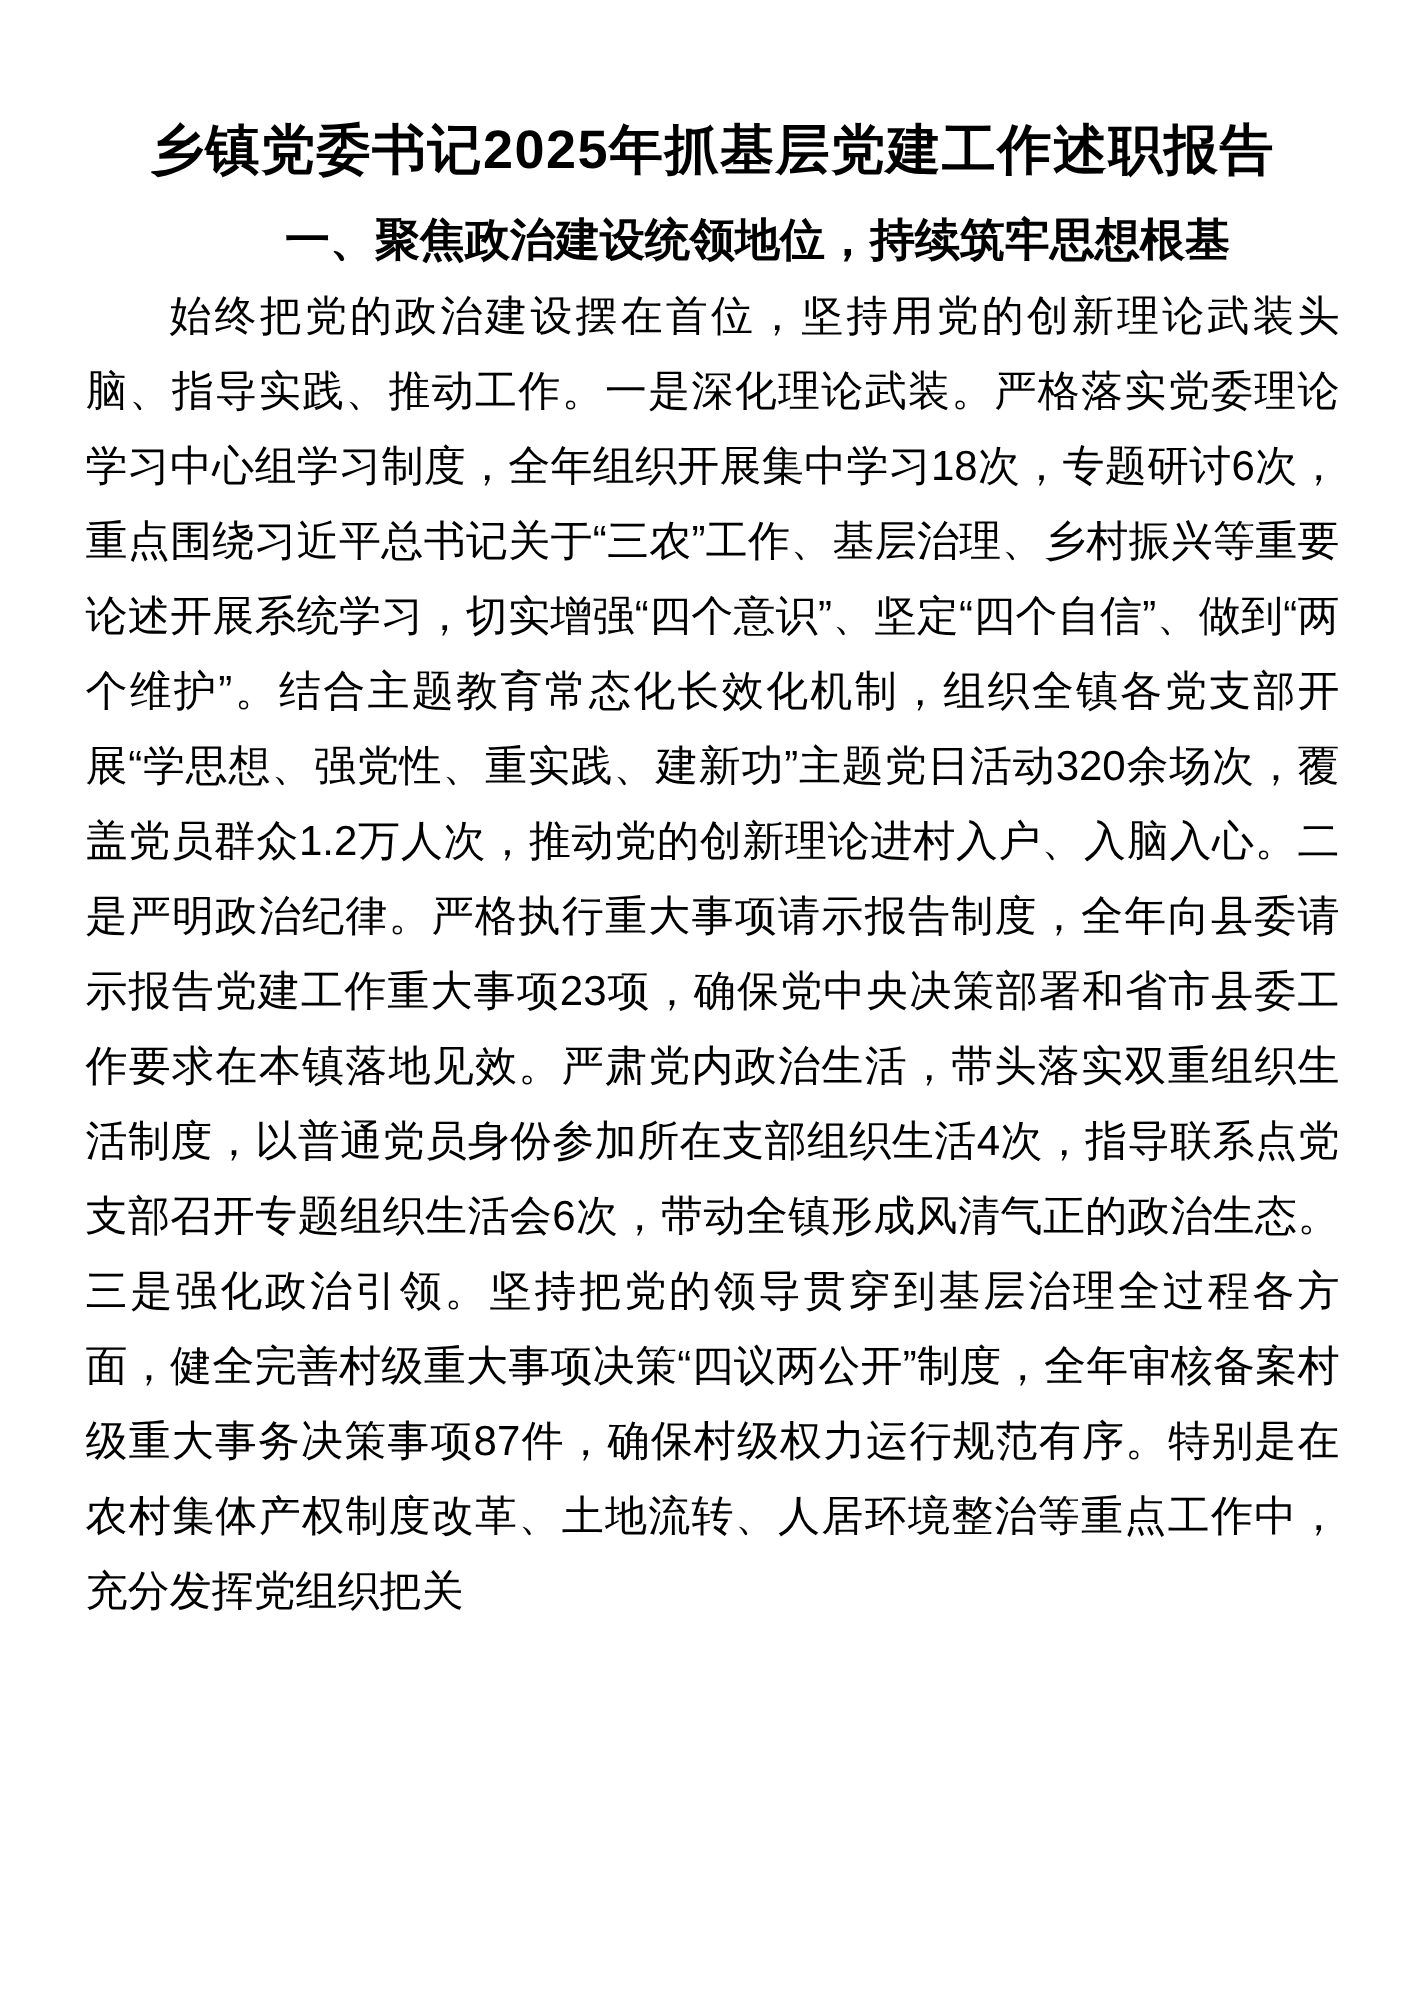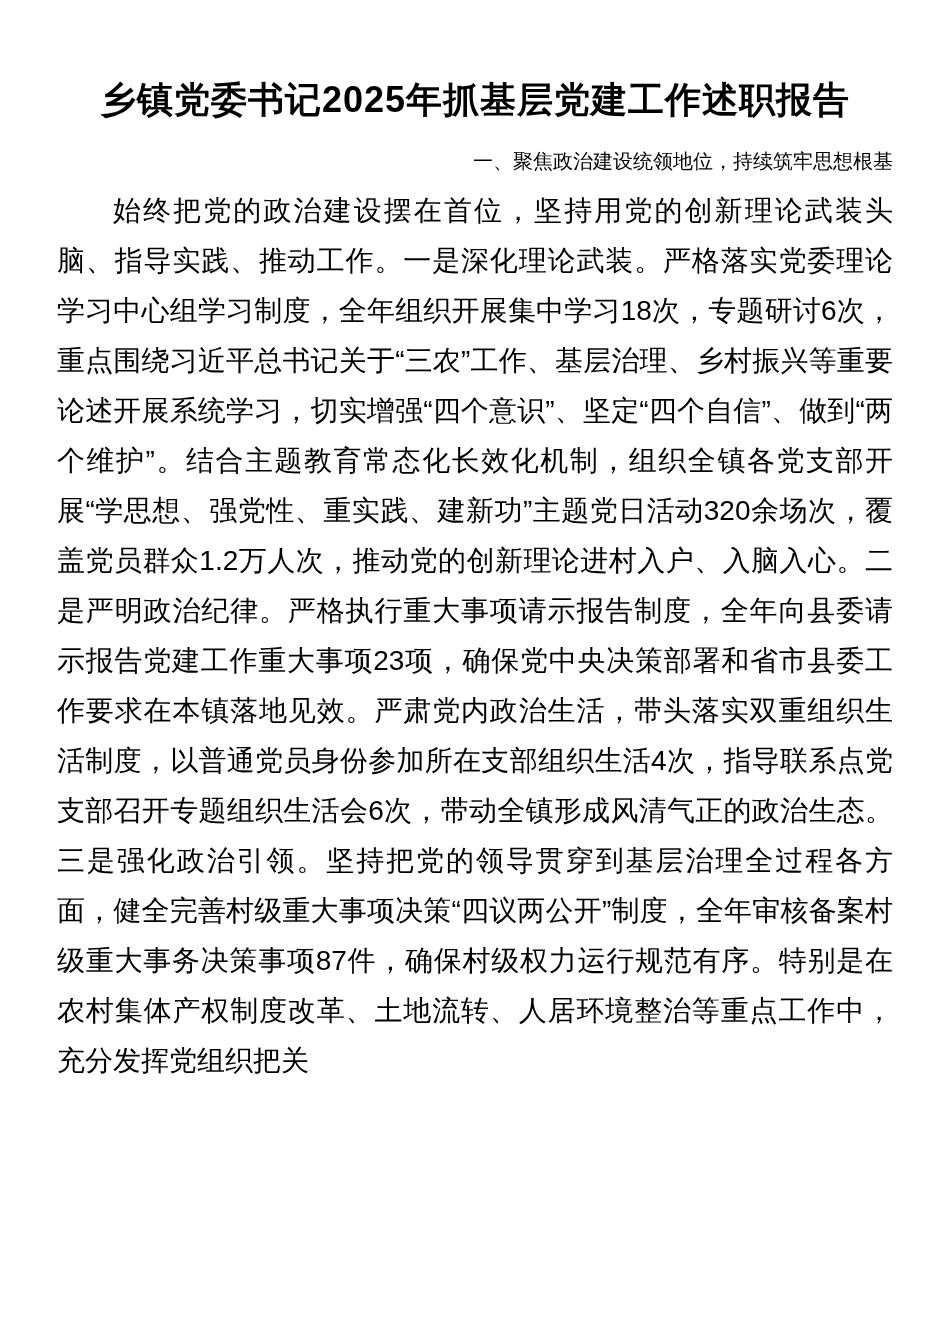--- a/index.html
+++ b/index.html
@@ -31,24 +31,24 @@
     margin: 0;
     font-size: 28px;
     line-height: 50px;
     text-align: justify;
     text-justify: inter-ideograph;
     text-indent: 2em;
     word-break: break-all;
   }
   .section-heading {
     margin: 0;
-    font-size: 20px;
+    font-size: 30px;
     line-height: 50px;
-    font-weight: 400;
-    text-align: right;
+    font-weight: 700;
+    text-align: center;
     text-indent: 2em;
   }
 </style>
 </head>
 <body>
 
 <div class="page">
   <h1 class="doc-title">乡镇党委书记2025年抓基层党建工作述职报告</h1>
 
 

